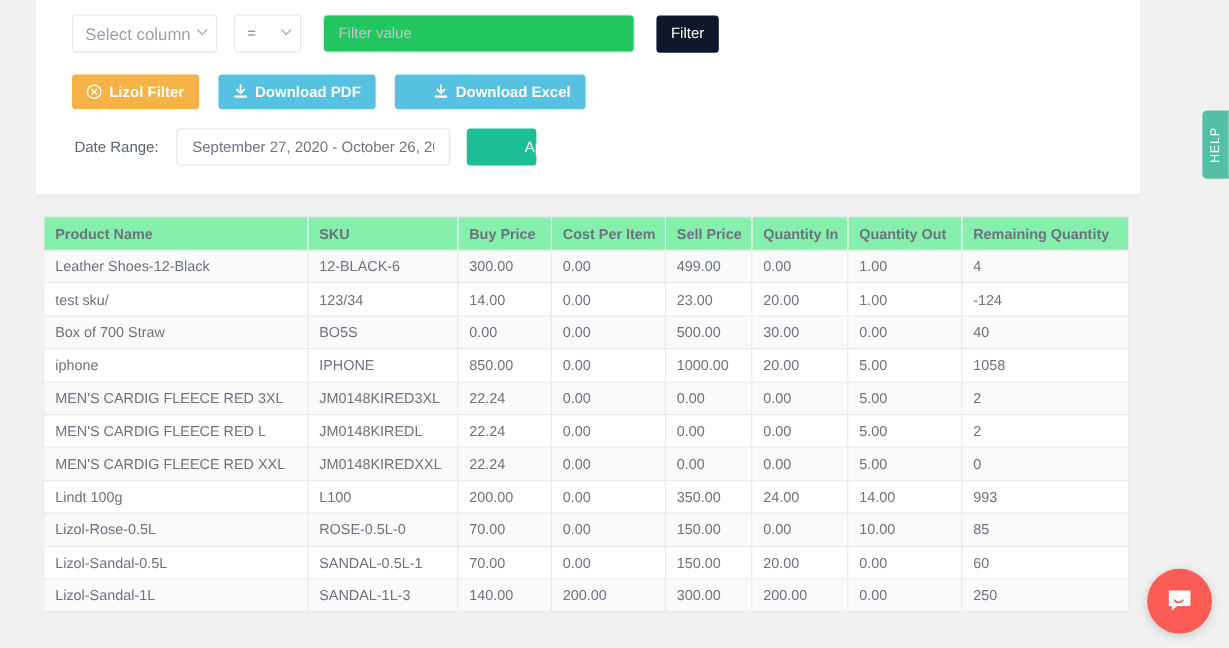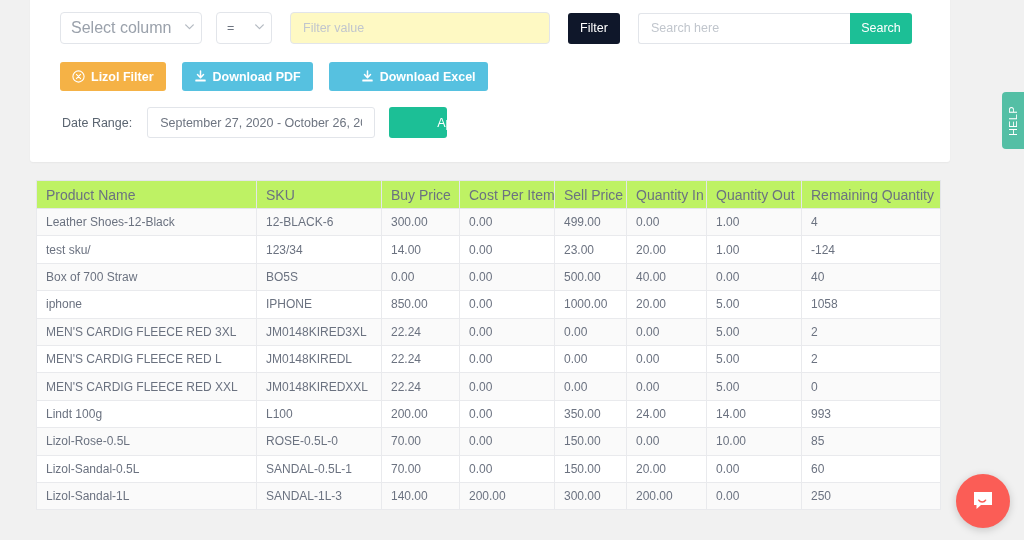--- a/index.html
+++ b/index.html
@@ -27,26 +27,26 @@
     box-shadow: 0 1px 2px rgba(0,0,0,0.045);
   }
 
   .row-controls {
     position: absolute;
     left: 30px; top: 20px;
     display: flex; align-items: center;
   }
 
   .select-col {
-    width: 142px; height: 32px;
+    width: 121px; height: 32px;
     border: 1px solid #e2e5ea;
     border-radius: 4px;
     background: #fff;
     color: #9aa1ab;
-    font-size: 16px;
+    font-size: 14px;
     padding: 0 22px 0 10px;
     display: flex; align-items: center;
     position: relative;
     white-space: nowrap;
   }
   .select-op {
     width: 56px; height: 32px;
     border: 1px solid #e2e5ea;
     border-radius: 4px;
     background: #fff;
@@ -64,21 +64,21 @@
     margin-top: -4px;
     pointer-events: none;
   }
   .caret svg { display: block; }
 
   .filter-value {
     width: 260px; height: 32px;
     margin-left: 18px;
     border: 1px solid #e2e5ea;
     border-radius: 4px;
-    background: #fef9c3;
+    background: #22c55e;
     font-size: 12.5px;
     color: #333;
     padding: 0 12px;
     outline: none;
   }
   .filter-value::placeholder { color: #c1c6cd; }
 
   .btn-filter {
     margin-left: 18px;
     width: 52px; height: 31px;
@@ -185,24 +185,24 @@
     background: #fff;
   }
   table.grid {
     border-collapse: collapse;
     width: 904px;
     table-layout: fixed;
     background: #fff;
   }
   table.grid th {
     height: 28px;
-    background: #bef264;
+    background: #86efac;
     border: 1px solid #e4e6e9;
-    font-size: 14px;
-    font-weight: normal;
+    font-size: 12px;
+    font-weight: bold;
     color: #6b7280;
     text-align: left;
     padding: 0 9px;
     white-space: nowrap;
     overflow: hidden;
   }
   table.grid td {
     height: 27.4px;
     border: 1px solid #e9eaed;
     font-size: 12px;
@@ -279,24 +279,20 @@
           <svg width="9" height="6" viewBox="0 0 9 6">
               <path d="M0.7 0.9 L4.5 4.6 L8.3 0.9" fill="none" stroke="#b4bac2" stroke-width="1.3" stroke-linecap="round" stroke-linejoin="round"></path>
             </svg>
         </span>
       </div>
 
       <input class="filter-value" type="text" placeholder="Filter value" style="">
 
       <button class="btn-filter">Filter</button>
 
-      <div class="search-group">
-        <input class="search-input" type="text" placeholder="Search here" style="">
-        <button class="btn-search">Search</button>
-      </div>
     </div>
 
     <div class="row-actions">
 
       <button class="act-btn act-clear">
         <span class="act-ico">
           <svg width="13" height="13" viewBox="0 0 13 13">
             <circle cx="6.5" cy="6.5" r="5.6" fill="none" stroke="#ffffff" stroke-width="1.1"></circle>
             <path d="M4.4 4.4 L8.6 8.6 M8.6 4.4 L4.4 8.6" stroke="#ffffff" stroke-width="1.1" stroke-linecap="round"></path>
           </svg>
@@ -376,21 +372,21 @@
             <td>20.00</td>
             <td>1.00</td>
             <td>-124</td>
           </tr>
           <tr>
             <td>Box of 700 Straw</td>
             <td>BO5S</td>
             <td>0.00</td>
             <td>0.00</td>
             <td>500.00</td>
-            <td>40.00</td>
+            <td>30.00</td>
             <td>0.00</td>
             <td>40</td>
           </tr>
           <tr>
             <td>iphone</td>
             <td>IPHONE</td>
             <td>850.00</td>
             <td>0.00</td>
             <td>1000.00</td>
             <td>20.00</td>

